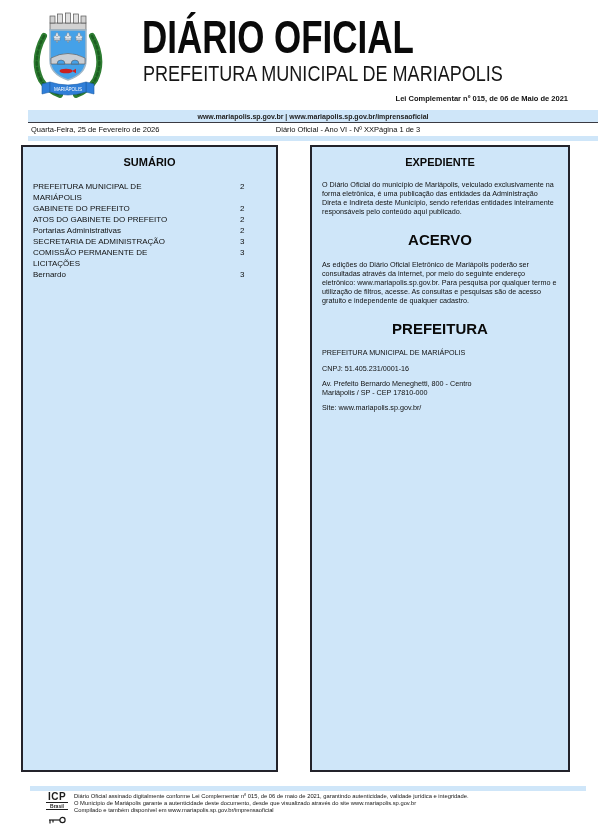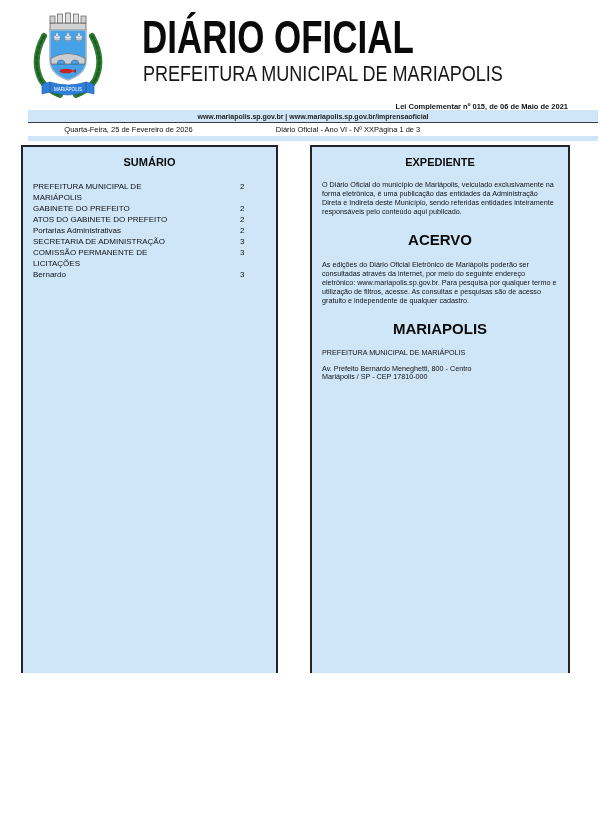--- a/index.html
+++ b/index.html
@@ -1,35 +1,35 @@
 <!DOCTYPE html>
 <html><head>
 <meta charset="utf-8">
 <style>
   html,body{margin:0;padding:0;background:#fff;}
-  .page{position:relative;width:600px;height:673px;background:#ffffff;
+  .page{position:relative;width:600px;height:825px;background:#ffffff;
         font-family:"Liberation Sans",sans-serif;color:#111;overflow:hidden;}
 
   
   .logo{position:absolute;left:28px;top:8px;width:80px;height:94px;}
   .masthead-title{position:absolute;left:142px;top:14px;font-size:46px;font-weight:bold;
                   color:#0a0a0a;line-height:1;white-space:nowrap;
                   transform:scaleX(.76);transform-origin:left top;letter-spacing:0;}
   .masthead-sub{position:absolute;left:143px;top:63px;font-size:22px;font-weight:400;
                 color:#161616;line-height:1;white-space:nowrap;
                 transform:scaleX(.82);transform-origin:left top;}
-  .law-line{position:absolute;right:32px;top:102px;font-size:7.5px;font-weight:bold;color:#111;}
+  .law-line{position:absolute;right:32px;top:94px;font-size:7.5px;font-weight:bold;color:#111;}
 
   .url-bar{position:absolute;left:28px;top:110px;width:570px;height:12px;
            background:#cfe6f9;border-bottom:1px solid #3a3a42;
            display:flex;align-items:center;justify-content:center;
            font-size:7px;font-weight:bold;color:#222;}
   .date-row{position:absolute;left:28px;top:123px;width:570px;height:12px;
             display:flex;align-items:center;font-size:7.5px;color:#111;}
-  .date-row .left{padding-left:3px;width:195px;text-align:center;}
+  .date-row .left{padding-left:3px;width:195px;}
   .date-row .center{flex:1;text-align:right;}
   .date-row .right{width:195px;text-align:left;padding-right:29px;}
   .thin-blue{position:absolute;left:28px;top:136px;width:570px;height:5px;background:#cfe6f9;}
 
   
   .box{position:absolute;top:145px;height:627px;background:#cfe6f9;
        border:2px solid #23232b;box-sizing:border-box;}
   .box.left{left:21px;width:257px;}
   .box.right{left:310px;width:260px;}
   .box-title{margin-top:9px;text-align:center;font-size:11px;font-weight:bold;color:#0a0a0a;}
@@ -175,25 +175,27 @@
       </div>
   </div>
 
   <div class="box right">
     <div class="box-title">EXPEDIENTE</div>
     <div class="para">O Diário Oficial do município de Mariápolis, veiculado exclusivamente na forma eletrônica, é uma publicação das entidades da Administração Direta e Indireta deste Município, sendo referidas entidades inteiramente responsáveis pelo conteúdo aqui publicado.</div>
 
     <div class="sect-title">ACERVO</div>
     <div class="para">As edições do Diário Oficial Eletrônico de Mariápolis poderão ser consultadas através da internet, por meio do seguinte endereço eletrônico: www.mariapolis.sp.gov.br. Para pesquisa por qualquer termo e utilização de filtros, acesse. As consultas e pesquisas são de acesso gratuito e independente de qualquer cadastro.</div>
 
-    <div class="sect-title">MARIAPOLIS</div>
+    <div class="sect-title">PREFEITURA</div>
     <div class="ent-block">
       <div class="ent-line">PREFEITURA MUNICIPAL DE MARIÁPOLIS</div>
+      <div class="ent-line">CNPJ: 51.405.231/0001-16</div>
       <div class="ent-line tight">Av. Prefeito Bernardo Meneghetti, 800 - Centro</div>
       <div class="ent-line">Mariápolis / SP - CEP 17810-000</div>
+      <div class="ent-line">Site: www.mariapolis.sp.gov.br/</div>
     </div>
   </div>
 
   <div class="footer-bar"></div>
 
   <div class="icp">
     <div class="icp-top">ICP</div>
     <div class="icp-bottom">Brasil</div>
     <svg width="20" height="9" viewBox="0 0 20 9">
       <circle cx="15.5" cy="4" r="2.6" fill="none" stroke="#1c1c1c" stroke-width="1.2"></circle>

